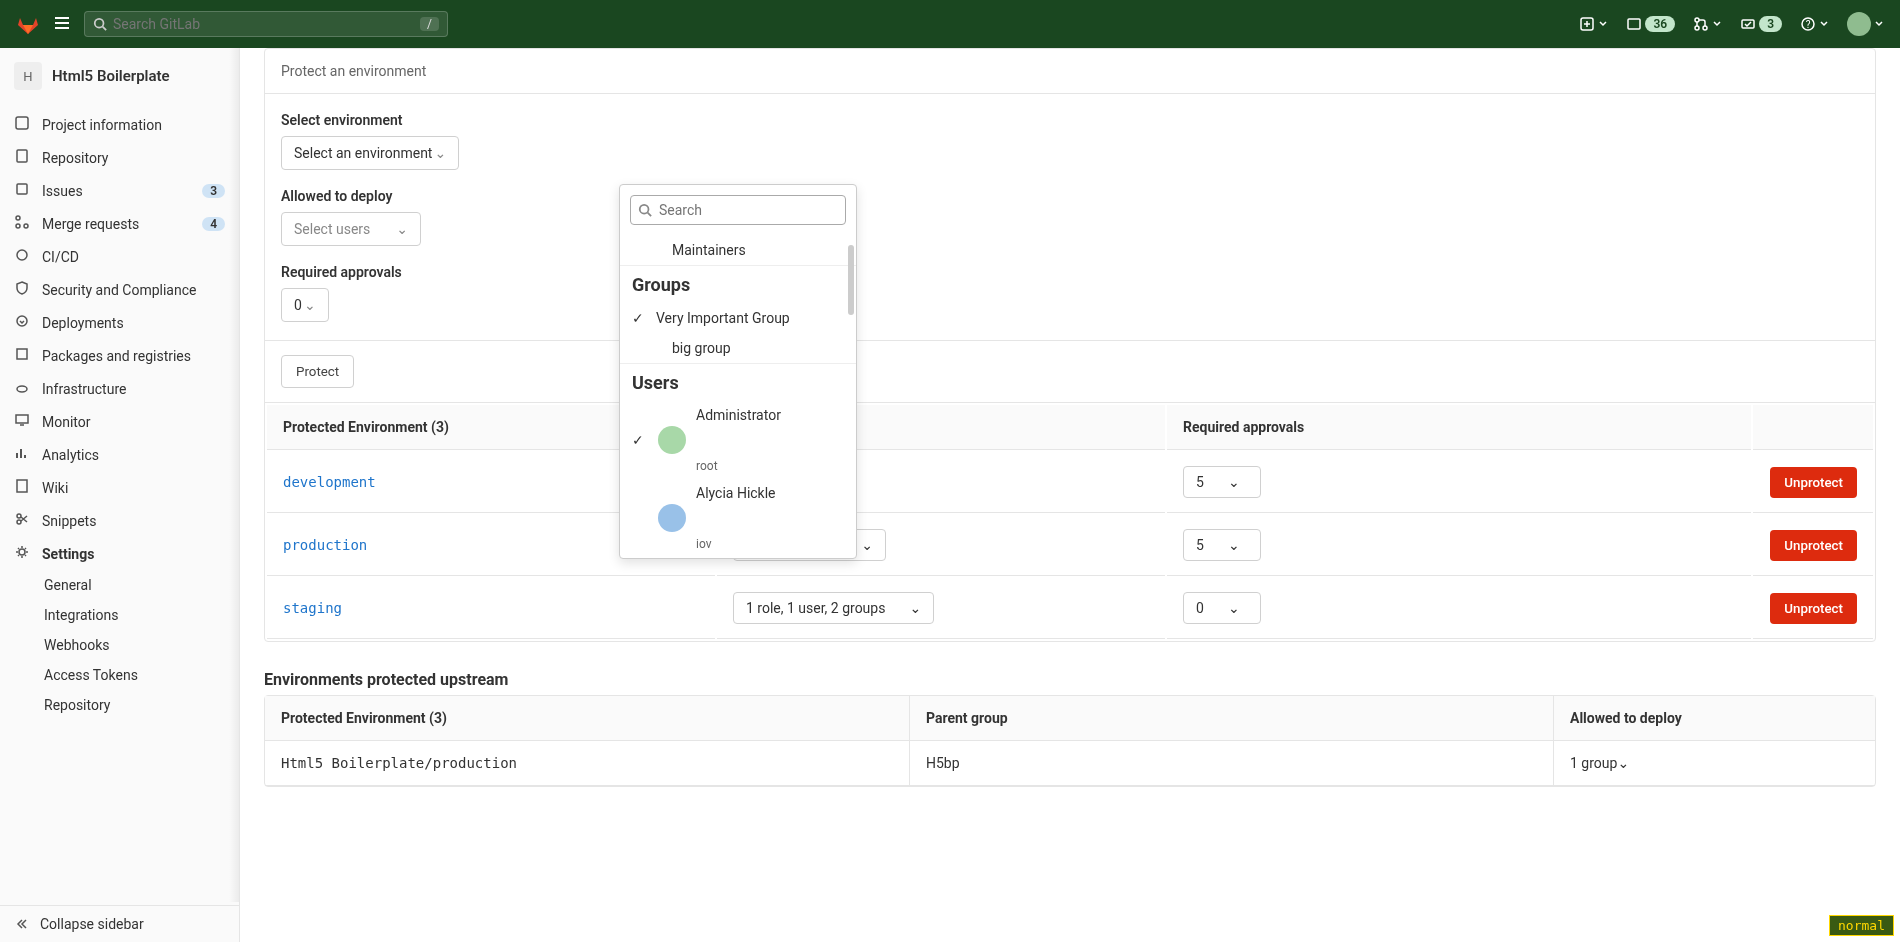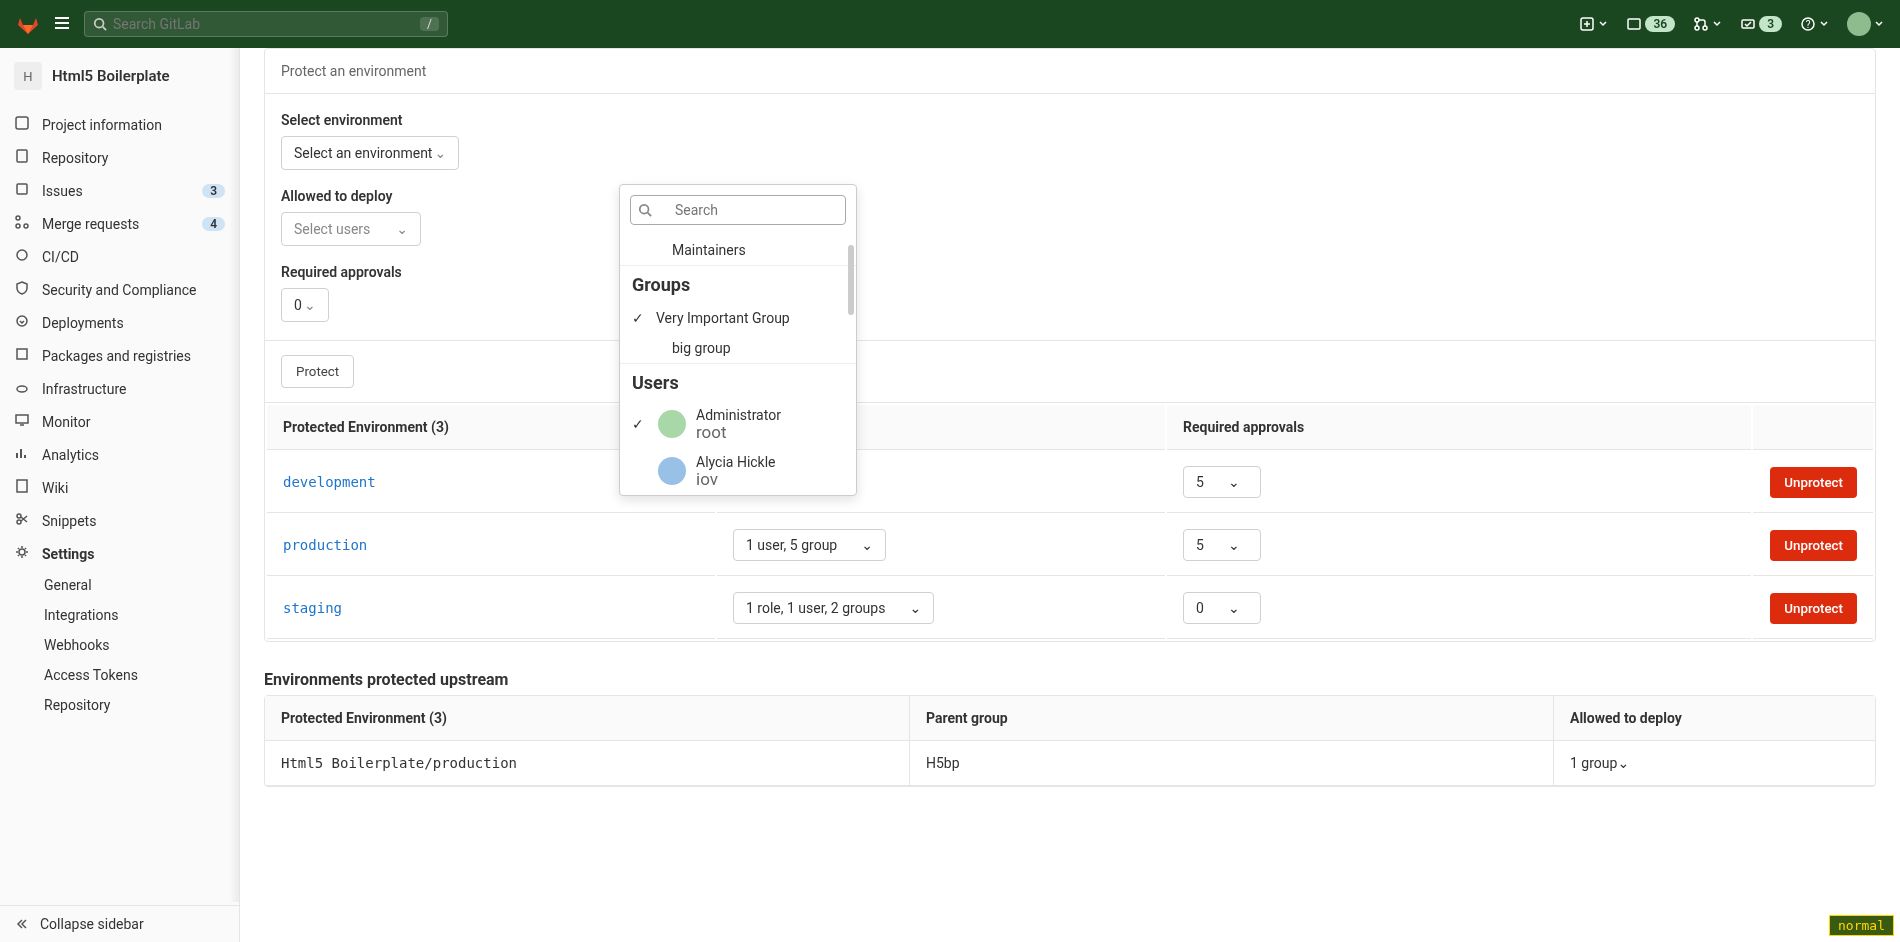--- a/index.html
+++ b/index.html
@@ -41,33 +41,33 @@
 .flabel { font-weight: 600; margin-bottom: 8px; color: #333; }
 .formgroup { margin-bottom: 18px; }
 .select-btn { border: 1px solid #d0d0d0; background: #fff; border-radius: 4px; padding: 8px 12px; display: inline-flex; align-items: center; gap: 2px; cursor: pointer; color: #333; }
 .select-btn.muted { color: #888; }
 .select-btn .chev { color: #888; }
 .btn { border: 1px solid #d0d0d0; background: #fff; border-radius: 4px; padding: 8px 14px; cursor: pointer; color: #444; }
 .btn.danger { background: #dd2b0e; color: #fff; border: none; font-weight: 500; }
 
 .dropdown-panel { position: absolute; left: 338px; top: -4px; width: 238px; background: #fff; border: 1px solid #ccc; border-radius: 4px; box-shadow: 0 4px 12px rgba(0,0,0,0.12); z-index: 100; }
 .dropdown-panel .search-row { padding: 10px; }
-.dropdown-panel .search-inp { width: 100%; border: 1px solid #aaa; border-radius: 4px; padding: 6px 8px 6px 44px; font-size: 14px; background: #fff; }
+.dropdown-panel .search-inp { width: 100%; border: 1px solid #aaa; border-radius: 4px; padding: 6px 8px 6px 28px; font-size: 14px; background: #fff; }
 .dropdown-panel .search-wrap { position: relative; }
 .dropdown-panel .search-wrap .sicon { position: absolute; left: 8px; top: 8px; color: #888; }
 .dropdown-panel .section-label { font-weight: 700; padding: 8px 12px; border-top: 1px solid #eee; font-size: 18px; }
 .dropdown-panel .opt { display: flex; align-items: center; gap: 8px; padding: 7px 12px 7px 12px; cursor: pointer; }
 .dropdown-panel .opt .check { width: 16px; color: #333; flex-shrink: 0; }
 .dropdown-panel .opt.noindent { padding-left: 52px; }
 .dropdown-panel .userline { display: flex; align-items: center; gap: 10px; padding: 6px 12px; cursor: pointer; }
 .dropdown-panel .userline .check { width: 16px; color: #333; flex-shrink: 0; }
 .dropdown-panel .userline .uavatar { width: 28px; height: 28px; border-radius: 50%; background: #a8d8a8; flex-shrink: 0; }
 .dropdown-panel .userline .uavatar.alt { background: #99c1e8; }
 .dropdown-panel .userline .uname { font-size: 14px; line-height: 1.15; }
-.dropdown-panel .userline .usub { font-size: 17px; color: #666; line-height: 1.1; }
+.dropdown-panel .userline .usub { font-size: 12px; color: #666; line-height: 1.1; margin-top: 37px; }
 .dropdown-panel .scrollind { position: absolute; right: 2px; top: 60px; width: 6px; height: 70px; background: #ccc; border-radius: 3px; }
 
 .table { width: 100%; border-top: 1px solid #e5e5e5; }
 .table th, .table td { padding: 14px 16px; text-align: left; border-bottom: 1px solid #e5e5e5; }
 .table th { font-weight: 700; background: #fafafa; }
 .table td .env-link { color: #1f75cb; font-family: "SFMono-Regular", Consolas, monospace; text-decoration: none; }
 .table td .row-select { border: 1px solid #d0d0d0; background: #fff; border-radius: 4px; padding: 7px 12px; display: inline-flex; align-items: center; gap: 24px; cursor: pointer; min-width: 78px; }
 .table td .row-select.wide { min-width: 150px; }
 
 h3.section-title { font-size: 16px; font-weight: 700; margin: 28px 0 6px 0; }

